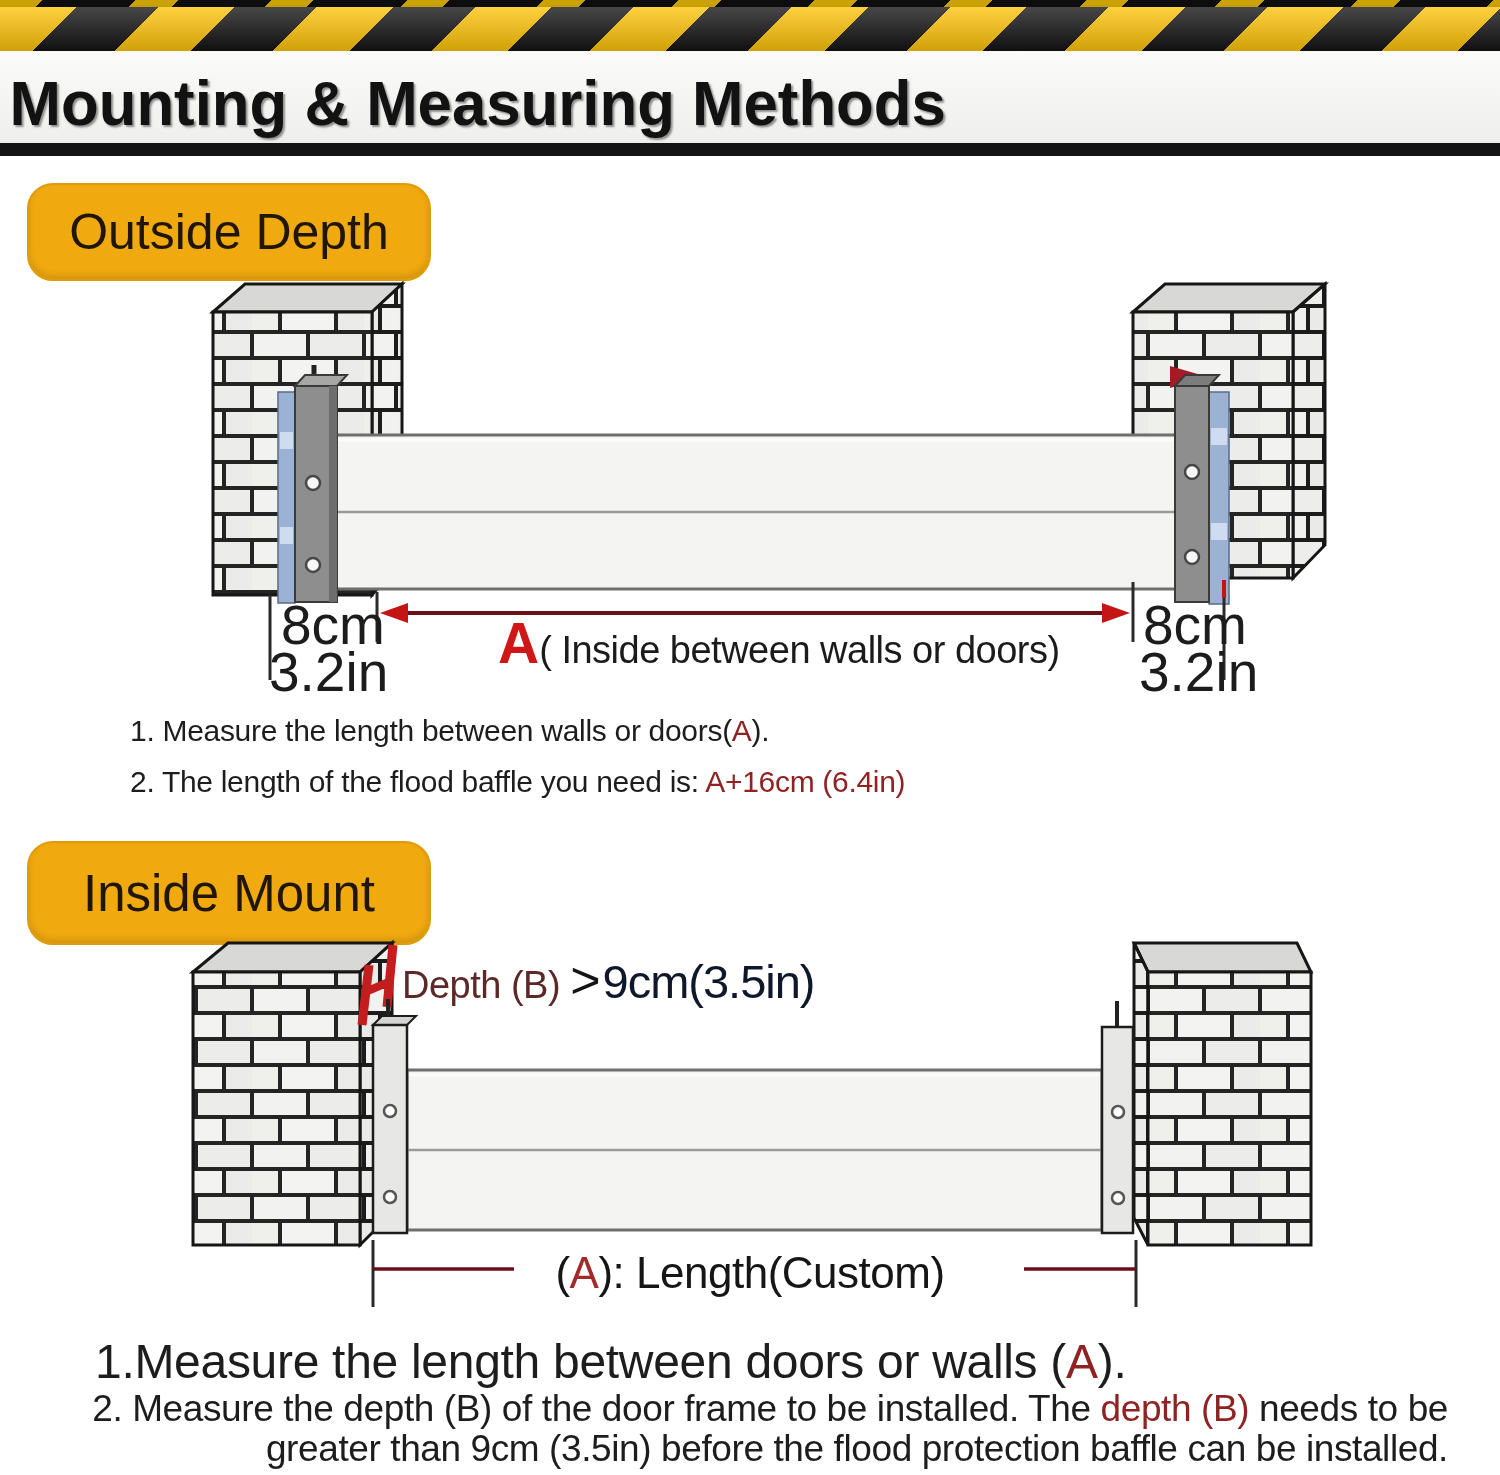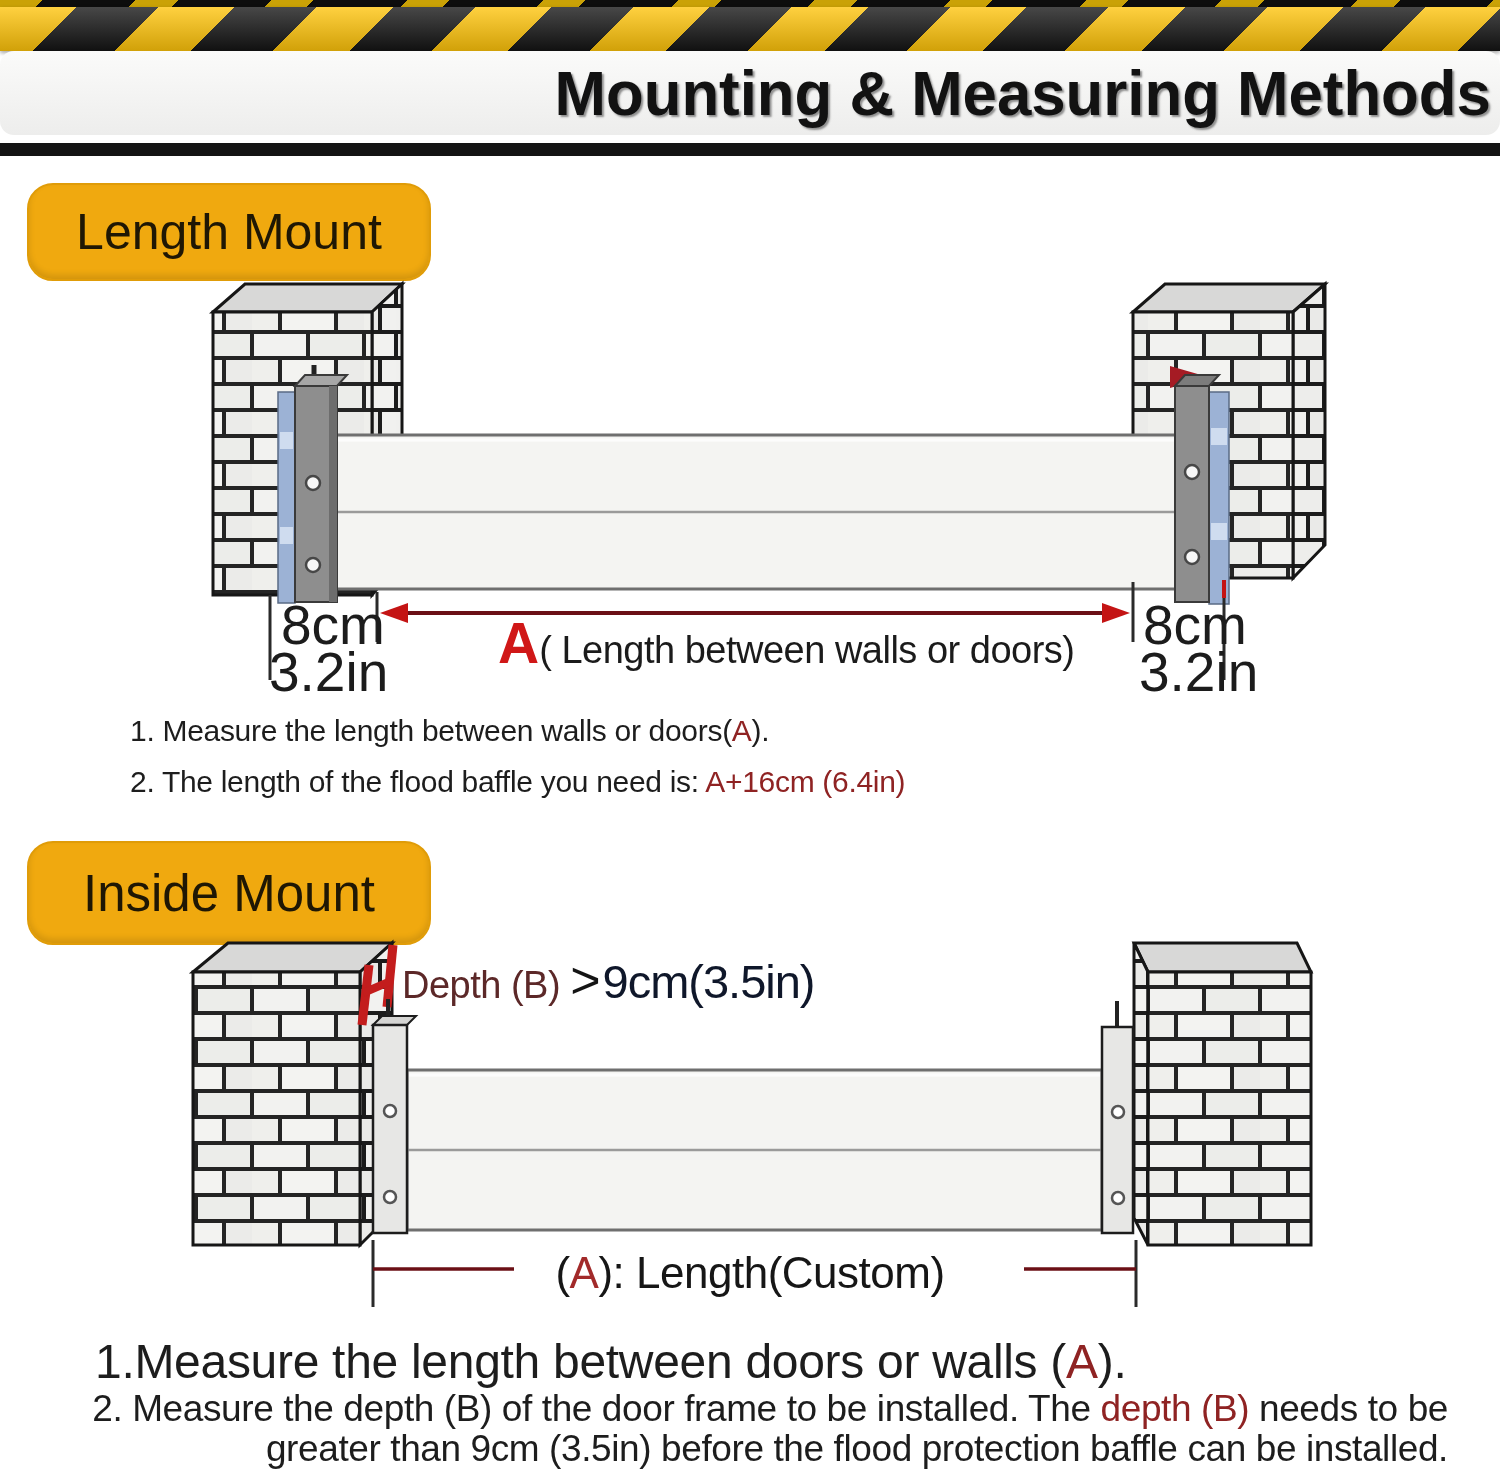--- a/index.html
+++ b/index.html
@@ -16,23 +16,23 @@
     background:repeating-linear-gradient(135deg,#caa206 0 30px,#0d0d0d 30px 96px);
   }
   .tape-main{
     top:7px;left:0;width:1500px;height:44px;
     background:
       linear-gradient(rgba(255,255,255,.22),rgba(0,0,0,.18)),
       repeating-linear-gradient(135deg,#ffc40a 0 54px,#141414 54px 112px);
     box-shadow:0 2px 4px rgba(0,0,0,.35);
   }
   .title-band{
-    top:51px;left:0;width:1500px;height:84px;
+    top:51px;left:0;width:1500px;height:104px;
     background:linear-gradient(#fbfbfa,#ededec);
-    display:flex;align-items:center;justify-content:flex-end;border-radius:14px;
+    display:flex;align-items:center;justify-content:flex-start;
   }
   .main-title{
     font-size:63px;font-weight:700;letter-spacing:0px;color:#121212;
     text-shadow:2px 2px 2px rgba(110,110,110,.75);
     white-space:nowrap;transform:scaleX(.98);
   }
   .black-bar{top:143px;left:0;width:1500px;height:13px;background:#141414;}
 
   
   .badge{
@@ -71,21 +71,21 @@
 <div class="canvas">
 
   <div class="abs tape-back"></div>
   <div class="abs tape-main"></div>
   <div class="abs title-band">
     <div class="main-title">Mounting &amp; Measuring Methods</div>
   </div>
   <div class="abs black-bar"></div>
 
   <div class="abs badge badge-outside">
-    <span>Length Mount</span>
+    <span>Outside Depth</span>
   </div>
 
   <svg class="abs" style="left:140px;top:280px;" width="1220" height="420" viewBox="0 0 1220 420">
     <defs>
       <pattern id="bk1" width="112" height="52" patternUnits="userSpaceOnUse">
         <rect width="112" height="52" fill="#242424"></rect>
         <rect x="2" y="2" width="52" height="22" fill="#f2f2f0"></rect>
         <rect x="58" y="2" width="52" height="22" fill="#ecedea"></rect>
         <rect x="-26" y="28" width="52" height="22" fill="#efefec"></rect>
         <rect x="30" y="28" width="52" height="22" fill="#f3f3f1"></rect>
@@ -153,21 +153,21 @@
       <polygon points="990,333 962,323 962,343" fill="#c41414"></polygon>
     </g>
   </svg>
 
   <div class="abs dim-text" style="left:281px;top:598px;">8cm</div>
   <div class="abs dim-text" style="left:269px;top:645px;">3.2in</div>
   <div class="abs dim-text" style="left:1143px;top:598px;">8cm</div>
   <div class="abs dim-text" style="left:1139px;top:645px;">3.2in</div>
   <div class="abs span-label" style="left:498px;top:615px;">
     <span class="big-a">A</span>
-      <span class="rest">( Length between walls or doors)</span>
+      <span class="rest">( Inside between walls or doors)</span>
   </div>
 
   <div class="abs steps" style="left:130px;top:714px;">
     <div class="row"><span>1. Measure the length between walls or doors(</span><span class="hl-red">A</span><span>).</span></div>
     <div class="row"><span>2. The length of the flood baffle you need is: </span><span class="hl-red">A+16cm (6.4in)</span></div>
   </div>
 
   <div class="abs badge badge-inside">
     <span>Inside Mount</span>
   </div>

